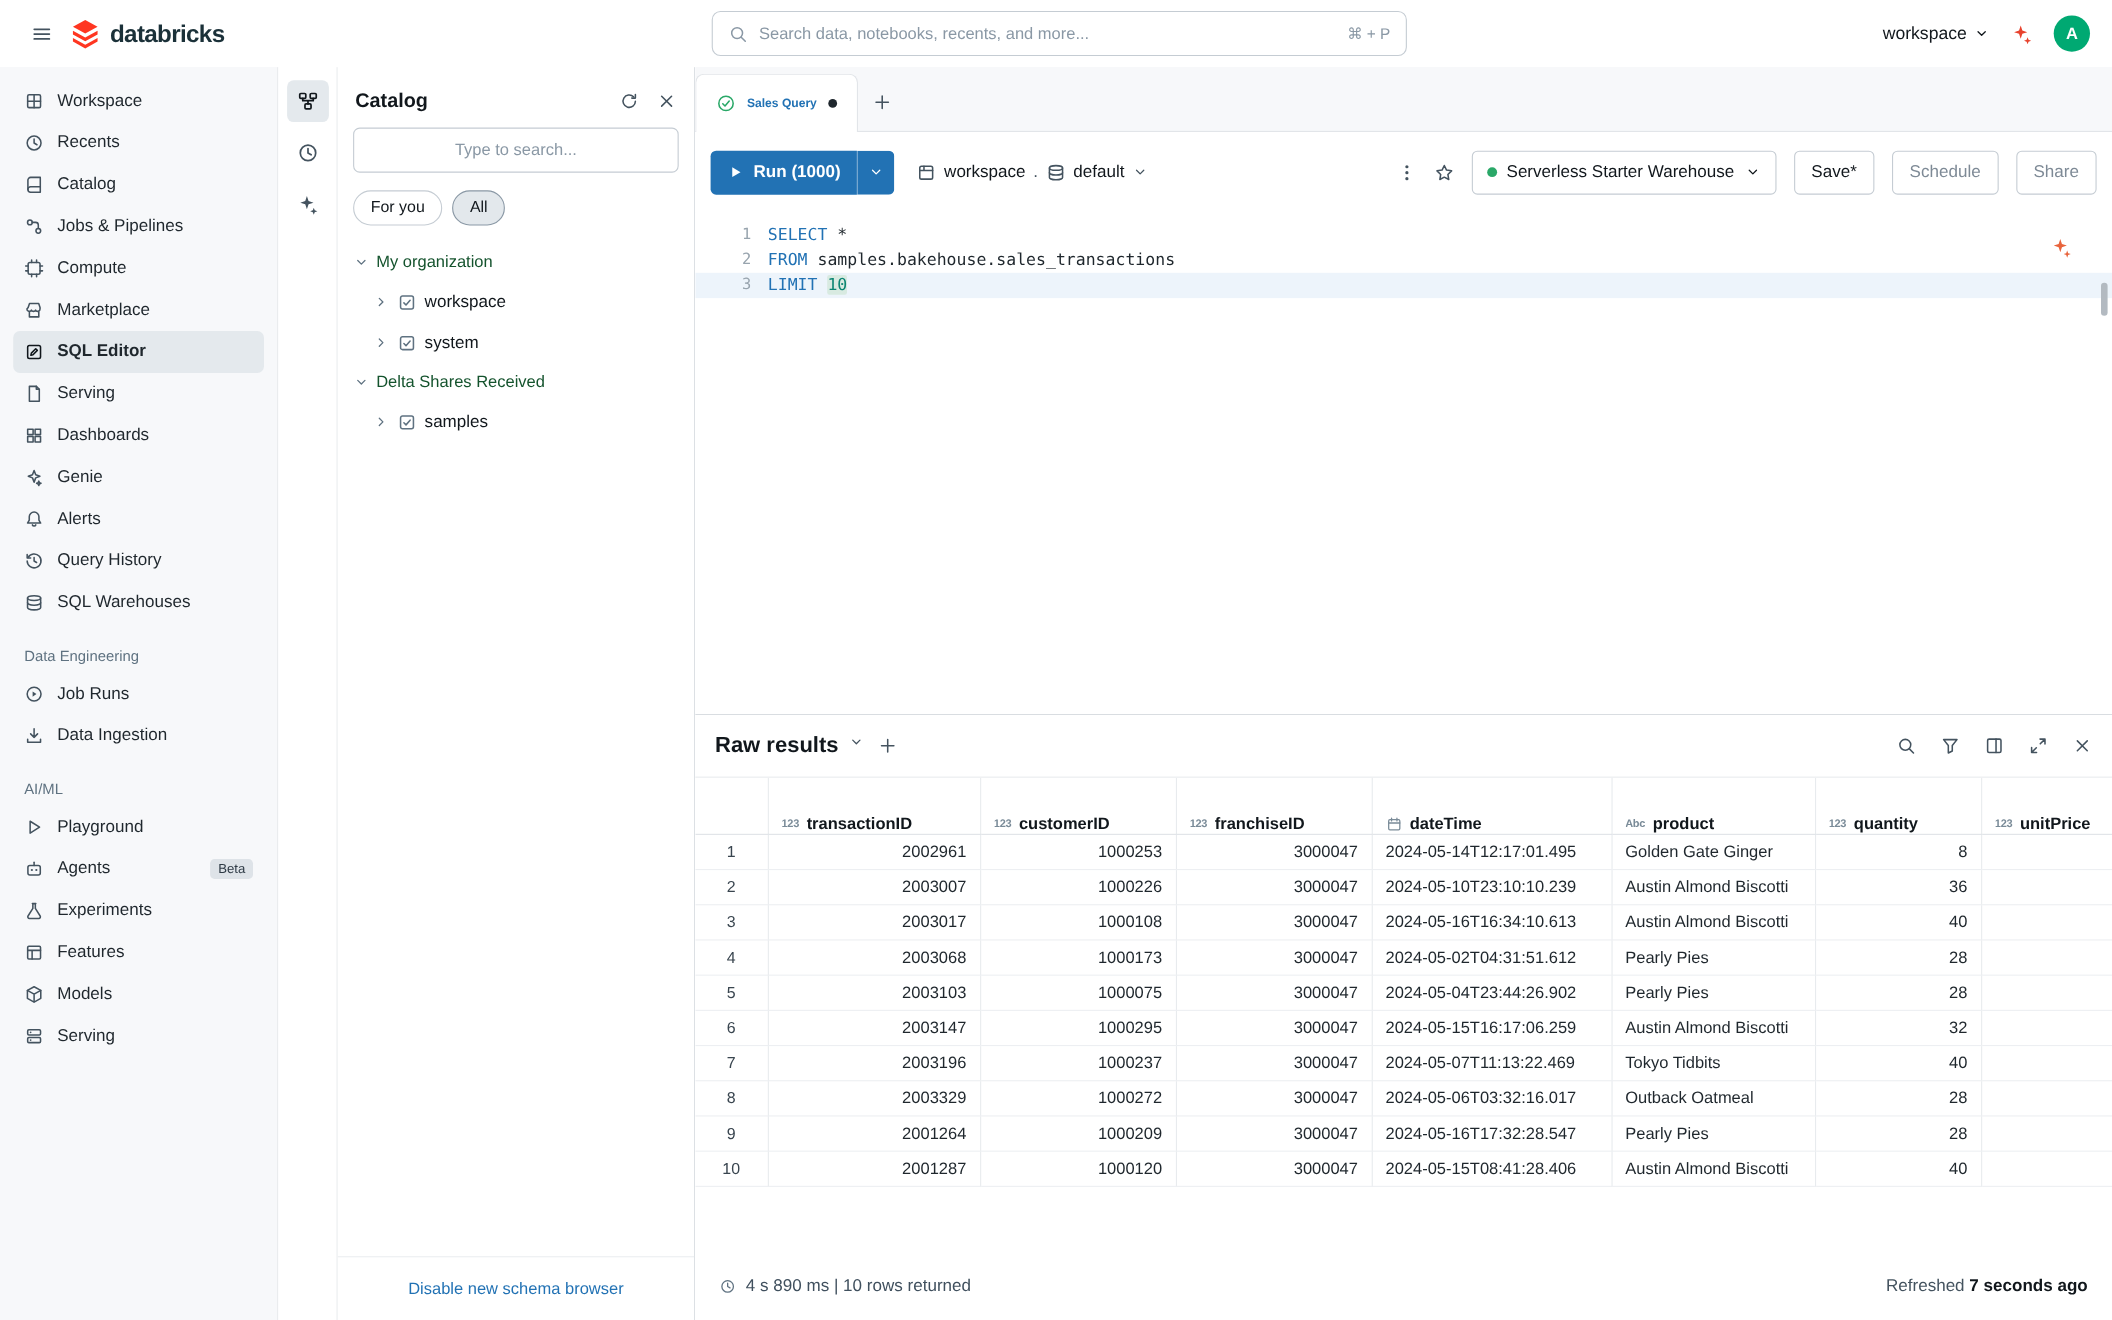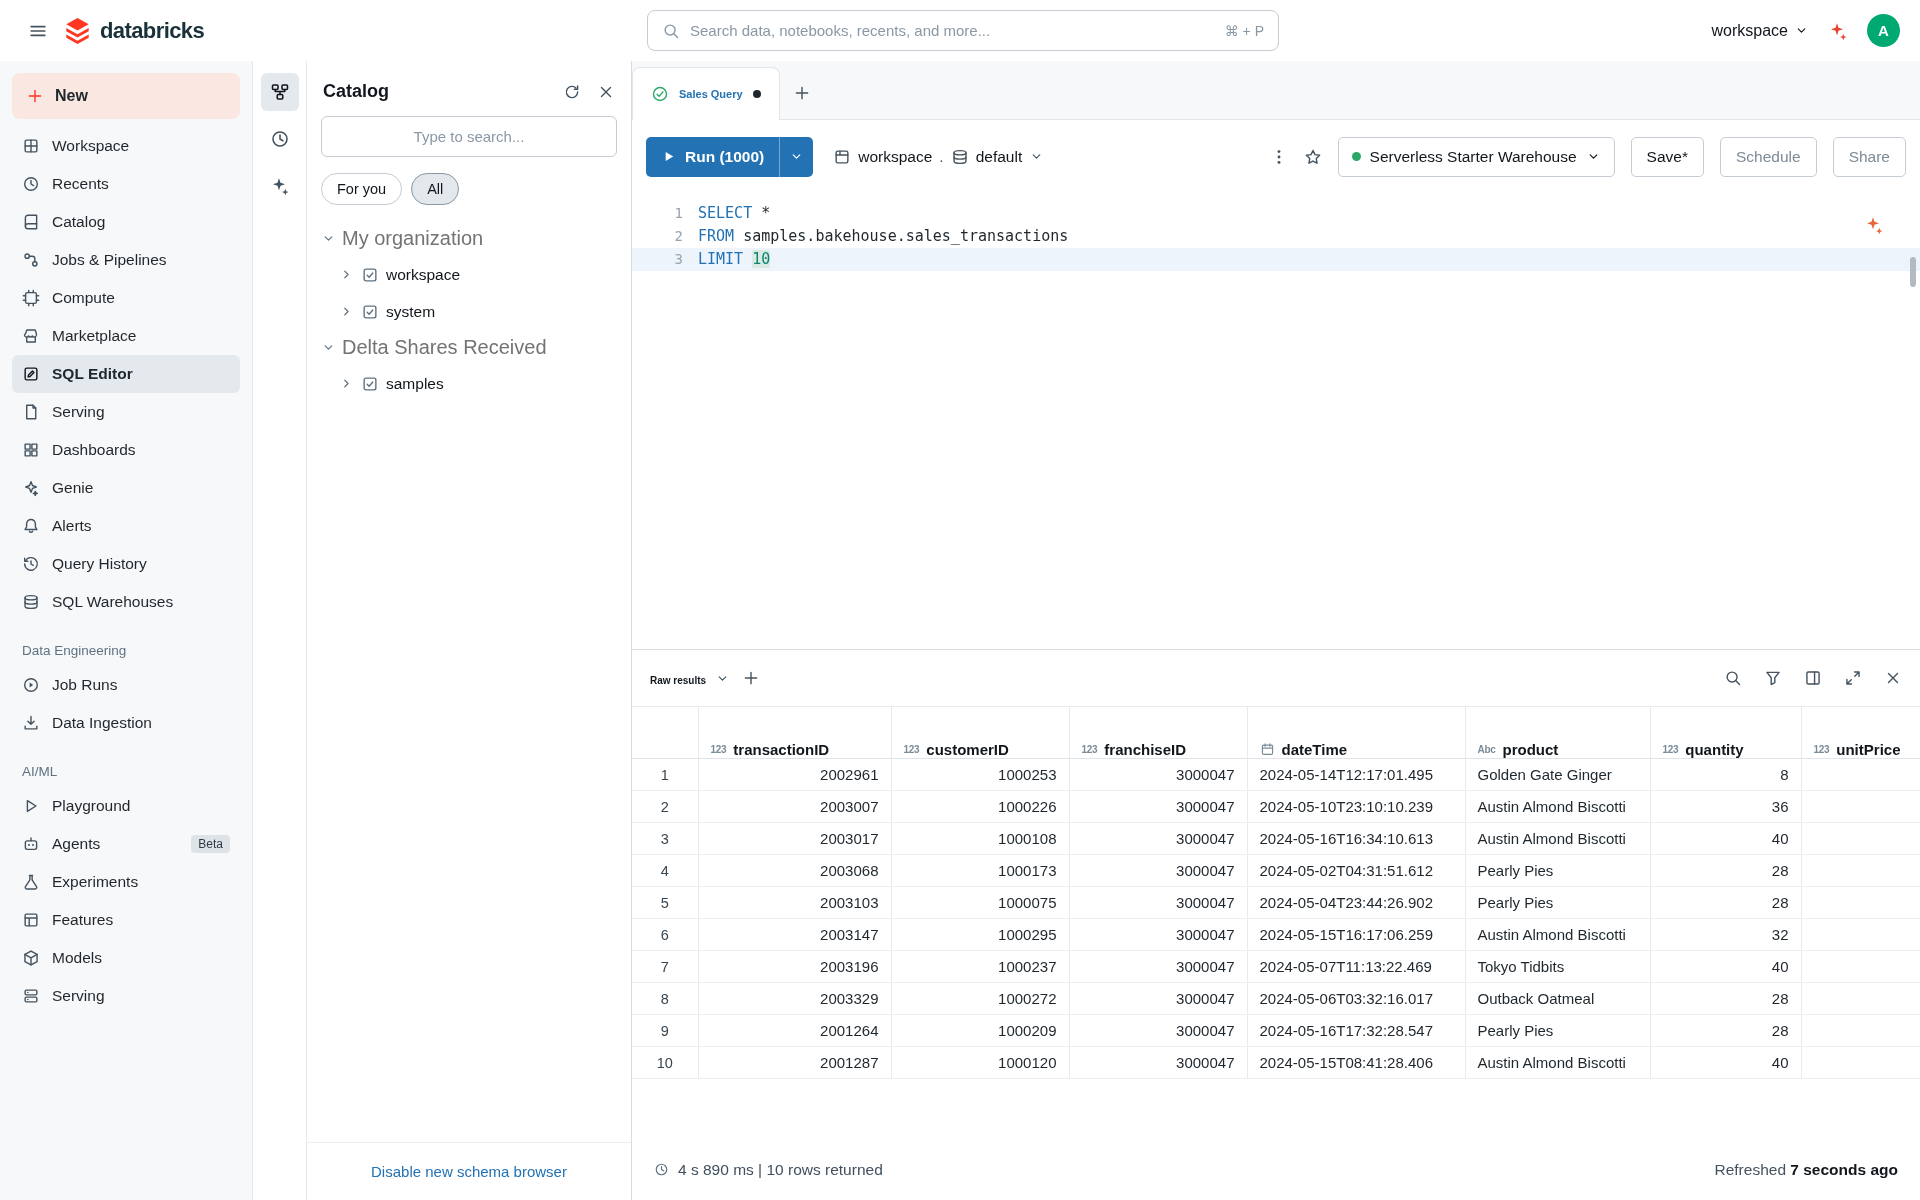--- a/index.html
+++ b/index.html
@@ -50,21 +50,21 @@
   .schema { width:325px; flex:0 0 325px; background:#fff; border-right:1px solid #D9DDE1; display:flex; flex-direction:column; }
   .schema-head { display:flex; align-items:center; padding:20px 16px 10px; }
   .schema-title { font-size:18px; font-weight:700; flex:1; }
   .schema-head-icons { display:flex; gap:16px; color:#44535F; }
   .schema-search { margin:4px 14px 12px; height:41px; border:1px solid #C5CCD3; border-radius:6px; display:flex; align-items:center; padding:0 12px; }
   .schema-search .search-input { font-size:15px;text-align:center; }
   .chips { display:flex; gap:9px; padding:4px 14px 16px; }
   .chip { height:32px; border-radius:16px; border:1px solid #C5CCD3; padding:0 15px; display:flex; align-items:center; font-size:14.5px; background:#fff; color:#11171C; cursor:pointer; }
   .chip.selected { background:#E3E8EC; border-color:#8A98A5; }
   .tree { flex:1; padding:0 10px; overflow:hidden; }
-  .tree-group { display:flex; align-items:center; gap:6px; height:35px; font-size:20px; color:#737373; padding:0 4px; cursor:pointer; }
+  .tree-group { display:flex; align-items:center; gap:6px; height:35px; font-size:15px; color:#14532d; padding:0 4px; cursor:pointer; }
   .tree-group .ic-wrap, .tree-item .ic-wrap { color:#5F7281; }
   .tree-item { display:flex; align-items:center; gap:7px; height:37px; padding-left:22px; font-size:15.5px; color:#11171C; cursor:pointer; }
   .schema-foot { height:58px; border-top:1px solid #ECEEF1; display:flex; align-items:center; justify-content:center; flex:none; }
   .schema-foot a { color:#2272B4; font-size:15px; text-decoration:none; cursor:pointer; }
 
   
   .main { flex:1; min-width:0; display:flex; flex-direction:column; background:#fff; overflow:hidden; }
   .tabbar { height:59px; flex:0 0 59px; background:#F7F8FA; border-bottom:1px solid #E2E5E9; display:flex; align-items:flex-end; }
   .tab { height:53px; background:#fff; border:1px solid #E2E5E9; border-bottom:none; border-radius:8px 8px 0 0; display:flex; align-items:center; gap:10px; padding:0 18px; margin-bottom:-1px; cursor:pointer; }
   .tab .ic-wrap { color:#2AA868; }
@@ -94,21 +94,21 @@
   .tok-kw { color:#2272B4; }
   .tok-plain { color:#1F272D; }
   .tok-num { color:#0B8573; }
   .tok-num.marked { background:#D8EAE1; border-radius:2px; }
   .editor-sparkle { position:absolute; top:22px; right:36px; color:#E8643C; }
   .scroll-thumb { position:absolute; right:4px; top:64px; width:6px; height:30px; border-radius:3px; background:#B3BAC1; }
 
   
   .results { flex:0 0 551px; border-top:1px solid #D9DDE1; display:flex; flex-direction:column; background:#fff; min-height:0; }
   .results-header { height:57px; flex:0 0 57px; display:flex; align-items:center; gap:12px; padding:0 18px; border-bottom:1px solid #E8EBEE; }
-  .results-tab { display:flex; align-items:flex-end; gap:9px; font-size:10px; font-weight:600; color:#11171C; cursor:pointer; }
+  .results-tab { display:flex; align-items:flex-start; gap:9px; font-size:20px; font-weight:600; color:#11171C; cursor:pointer; }
   .results-tab .ic-wrap { color:#44535F; }
   .results-right { margin-left:auto; display:flex; gap:22px; color:#44535F; }
   .table-wrap { flex:1; overflow:hidden; }
   table { border-collapse:collapse; table-layout:fixed; width:1289px; font-size:15px; }
   th,td { border-right:1px solid #E8EBEE; border-bottom:1px solid #EDEFF2; height:32px; padding:0 12px; overflow:hidden; white-space:nowrap; }
   thead th { height:37px; font-weight:700; text-align:left; border-bottom:1px solid #DFE3E7; background:#fff; cursor:pointer; }
   .th-inner { display:flex; align-items:center; gap:7px; overflow:hidden;margin-top:34px; }
   .type-txt { font-size:10px; color:#7A8B98; font-weight:600; letter-spacing:-0.3px; flex:none; }
   .type-cal { color:#7A8B98; }
   td { color:#1F272D; cursor:default; }
@@ -171,28 +171,20 @@
         </button>
       <div class="avatar">
           <span>A</span>
         </div>
     </div>
   </header>
 
   <div class="shell">
 
     <nav class="sidebar">
-      <button class="new-btn">
-        <span class="ic-wrap">
-            <svg class="ic " viewBox="0 0 16 16" fill="none" stroke="currentColor" stroke-width="1.25" stroke-linecap="round" stroke-linejoin="round">
-              <path d="M8 3v10M3 8h10"></path>
-            </svg>
-          </span>
-        <span>New</span>
-      </button>
       <div id="sidebar-sections">
           <div class="side-item">
             <span class="ic-wrap">
               <svg class="ic " viewBox="0 0 16 16" fill="none" stroke="currentColor" stroke-width="1.25" stroke-linecap="round" stroke-linejoin="round">
                 <rect x="2.8" y="2.8" width="10.4" height="10.4" rx="1.2"></rect>
                 <path d="M2.8 8h10.4M8 2.8v10.4"></path>
               </svg>
             </span>
             <span class="side-label">Workspace</span>
           </div>

